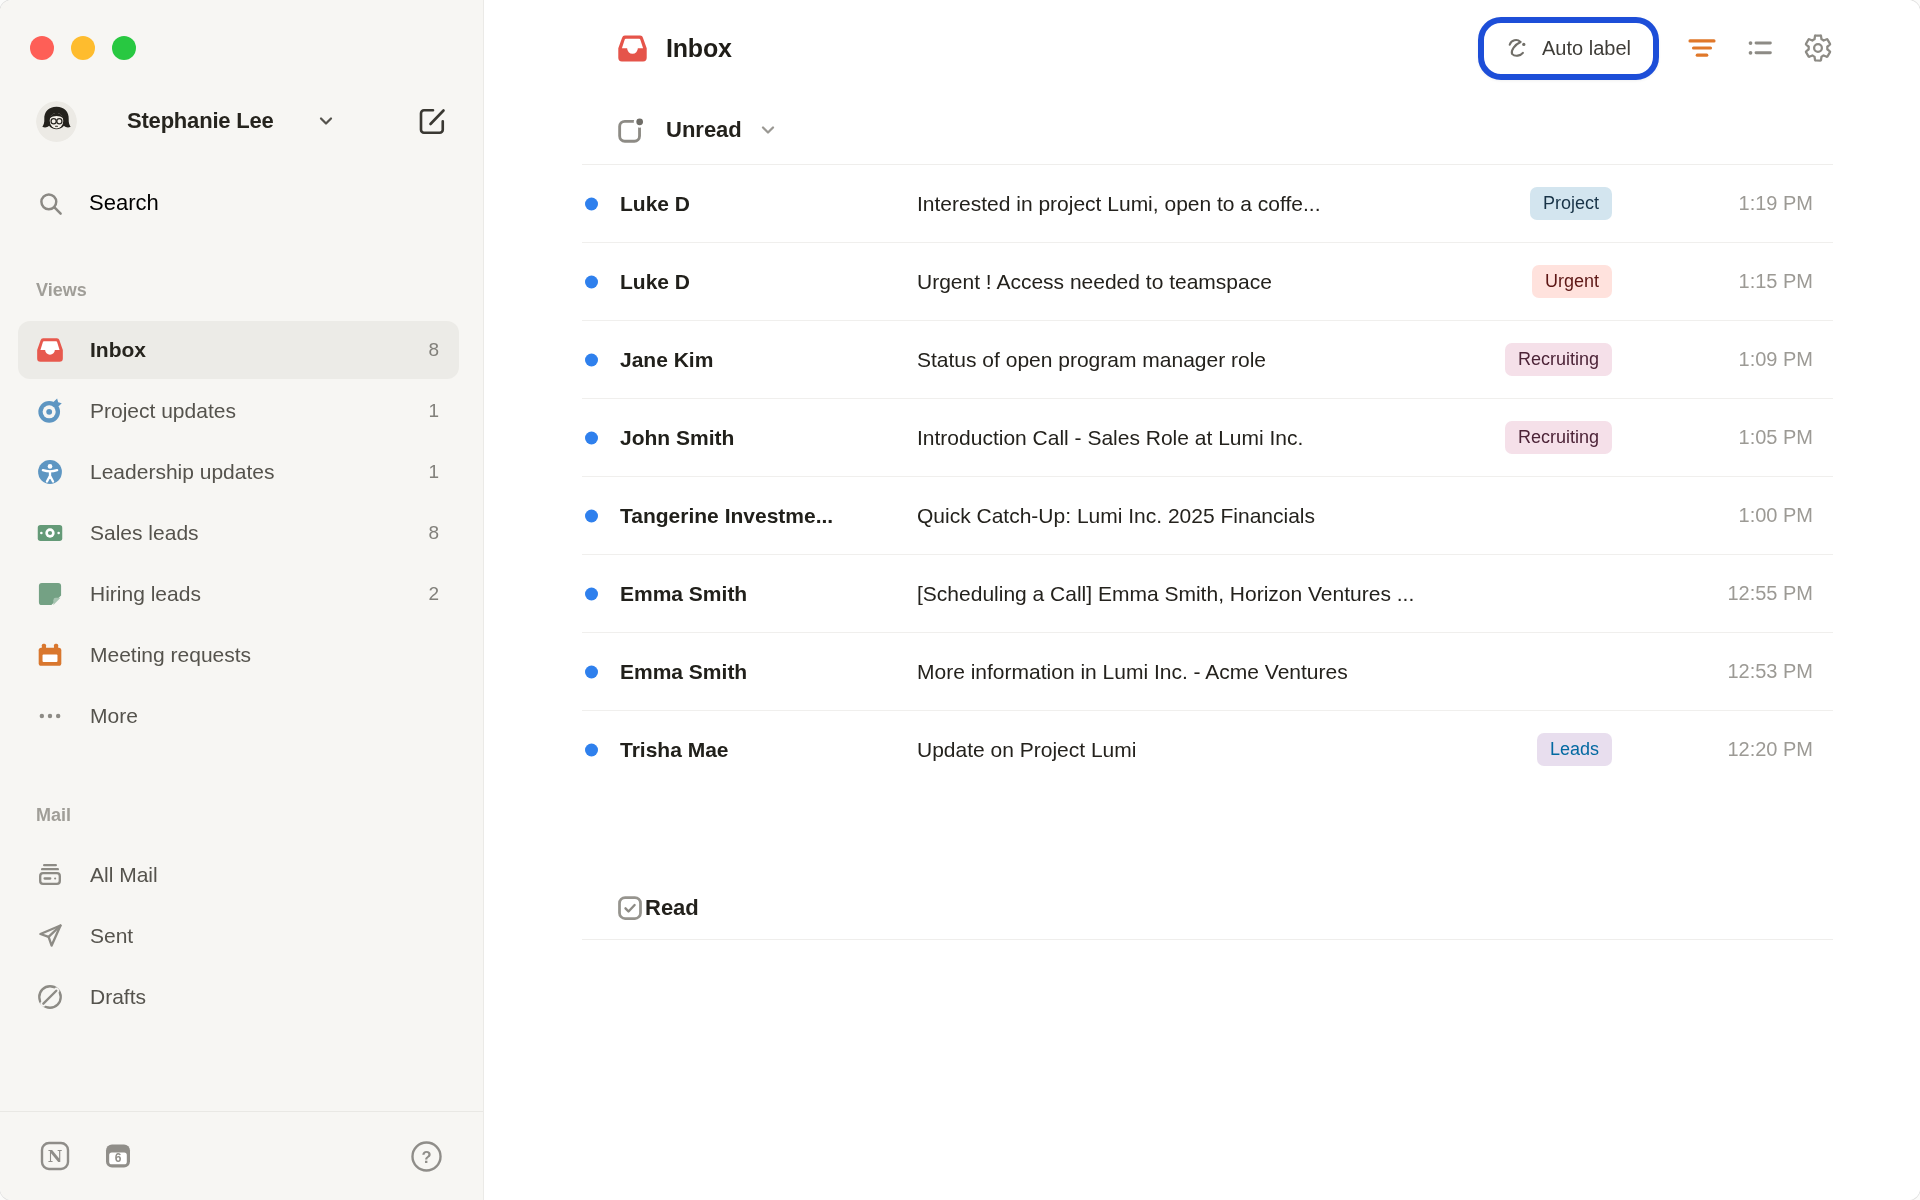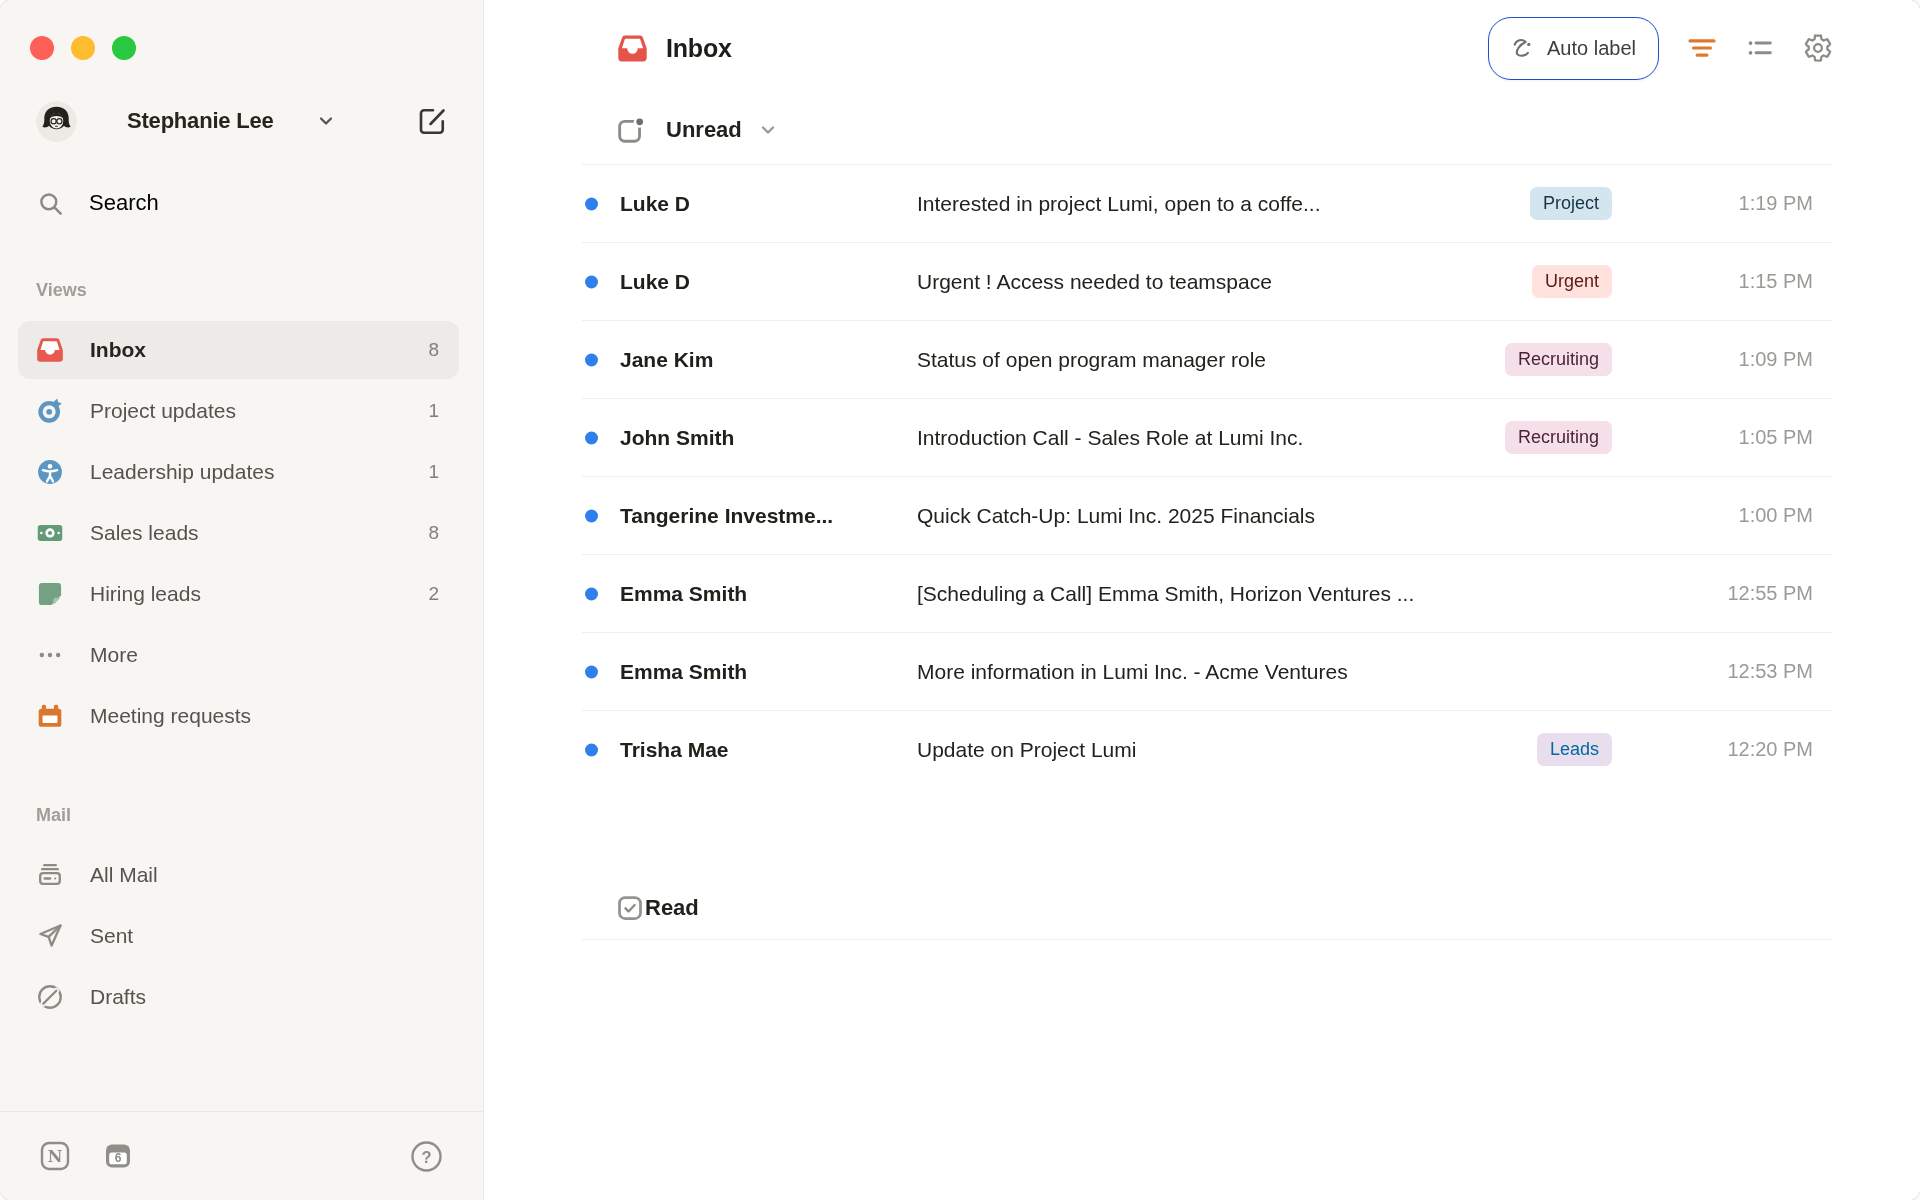--- a/index.html
+++ b/index.html
@@ -35,21 +35,21 @@
     display:flex;align-items:center;padding:0 40px;box-sizing:border-box;gap:34px;}
   .footer-spacer{margin-left:auto}
 
   
   .main{flex:1;background:#fff;padding:0 87px 0 98px;box-sizing:border-box;min-width:0;}
   .main-header{height:96px;display:flex;align-items:center;padding-left:35px;}
   .main-header .inbox-ic{width:31px;height:31px;}
   .main-title{margin-left:18px;font-size:25px;font-weight:600;color:#1f1d18;letter-spacing:-.2px;}
   .header-controls{margin-left:auto;display:flex;align-items:center;}
   .auto-label-btn{display:flex;align-items:center;gap:12px;height:63px;padding:0 22px;
-    border:1px solid #1d4ed8;border-radius:23px;background:#fff;cursor:pointer;
+    border:6px solid #1d4ed8;border-radius:23px;background:#fff;cursor:pointer;
     box-shadow:0 1px 3px rgba(0,0,0,.06);font-size:20px;color:#3f3d38;font-weight:500;}
   .hdr-icon-btn{width:30px;height:30px;margin-left:28px;cursor:pointer;}
   .list-head{height:68px;display:flex;align-items:center;padding-left:33px;
     border-bottom:1px solid #efeeec;cursor:pointer;}
   .list-head .lh-icon{width:31px;height:31px;}
   .list-head-label{margin-left:20px;font-size:22px;font-weight:600;color:#23211c;}
   .list-head .lh-chevron{margin-left:16px;width:20px;height:20px;}
   .email-row{height:77px;display:flex;align-items:center;position:relative;
     border-bottom:1px solid #f0efed;cursor:pointer;}
   .email-row:last-child{border-bottom:none;}
@@ -178,40 +178,40 @@
                   <path fill="#74a184" d="M5 2.5h14A2.5 2.5 0 0 1 21.5 5v8.2l-8.3 8.3H5A2.5 2.5 0 0 1 2.5 19V5A2.5 2.5 0 0 1 5 2.5z"></path>
                   <path fill="#a7c4b1" d="M14.9 21.4v-4.1a2 2 0 0 1 2-2h4.1z"></path>
                 </svg>
               </span>
     <span class="nav-label">Hiring leads</span>
     <span class="nav-count">2</span>
   </div>
 
   <div class="nav-item">
     <span class="nav-icon icon">
+                <svg viewBox="0 0 24 24" width="28" height="28">
+                  <rect x="5" y="2.3" width="3.6" height="5" rx="1.3" fill="#d9772e"></rect>
+                  <rect x="15.4" y="2.3" width="3.6" height="5" rx="1.3" fill="#d9772e"></rect>
+                  <rect x="2.3" y="5.8" width="19.4" height="15.4" rx="2.2" fill="#d9772e"></rect>
+                  <rect x="5.6" y="11.6" width="12.8" height="6.3" rx="0.8" fill="#fff"></rect>
+                </svg>
+              </span>
+    <span class="nav-label">Meeting requests</span>
+
+  </div>
+
+  <div class="nav-item">
+    <span class="nav-icon icon">
                 <svg viewBox="0 0 24 24" width="28" height="28" fill="#8d8b85">
                   <circle cx="5" cy="12" r="1.9"></circle>
                   <circle cx="12" cy="12" r="1.9"></circle>
                   <circle cx="19" cy="12" r="1.9"></circle>
                 </svg>
               </span>
     <span class="nav-label">More</span>
-
-  </div>
-
-  <div class="nav-item">
-    <span class="nav-icon icon">
-                <svg viewBox="0 0 24 24" width="28" height="28">
-                  <rect x="5" y="2.3" width="3.6" height="5" rx="1.3" fill="#d9772e"></rect>
-                  <rect x="15.4" y="2.3" width="3.6" height="5" rx="1.3" fill="#d9772e"></rect>
-                  <rect x="2.3" y="5.8" width="19.4" height="15.4" rx="2.2" fill="#d9772e"></rect>
-                  <rect x="5.6" y="11.6" width="12.8" height="6.3" rx="0.8" fill="#fff"></rect>
-                </svg>
-              </span>
-    <span class="nav-label">Meeting requests</span>
 
   </div>
 </div>
   </div>
 
   <div class="nav-section">
     <div class="section-label">Mail</div>
     <div class="nav-items">
   <div class="nav-item">
     <span class="nav-icon icon">

